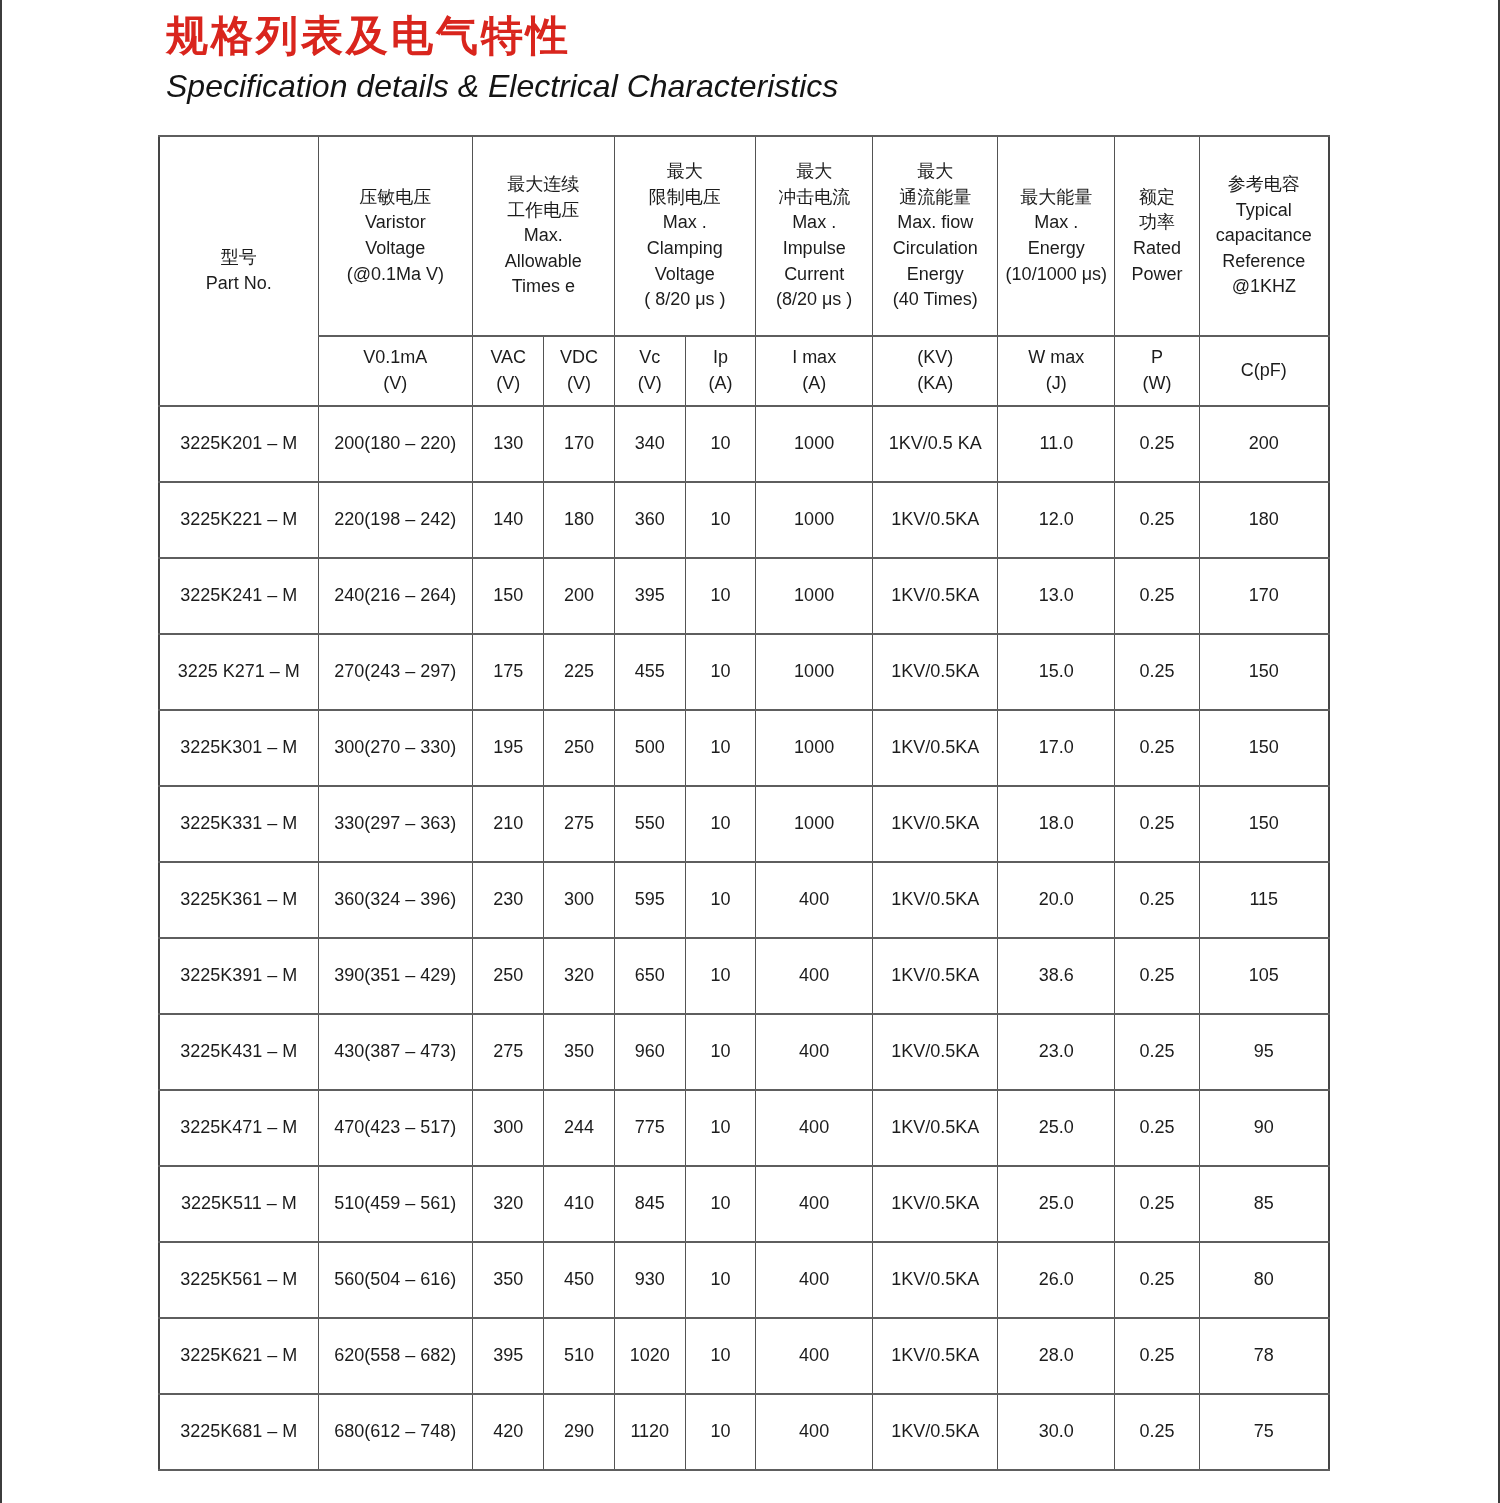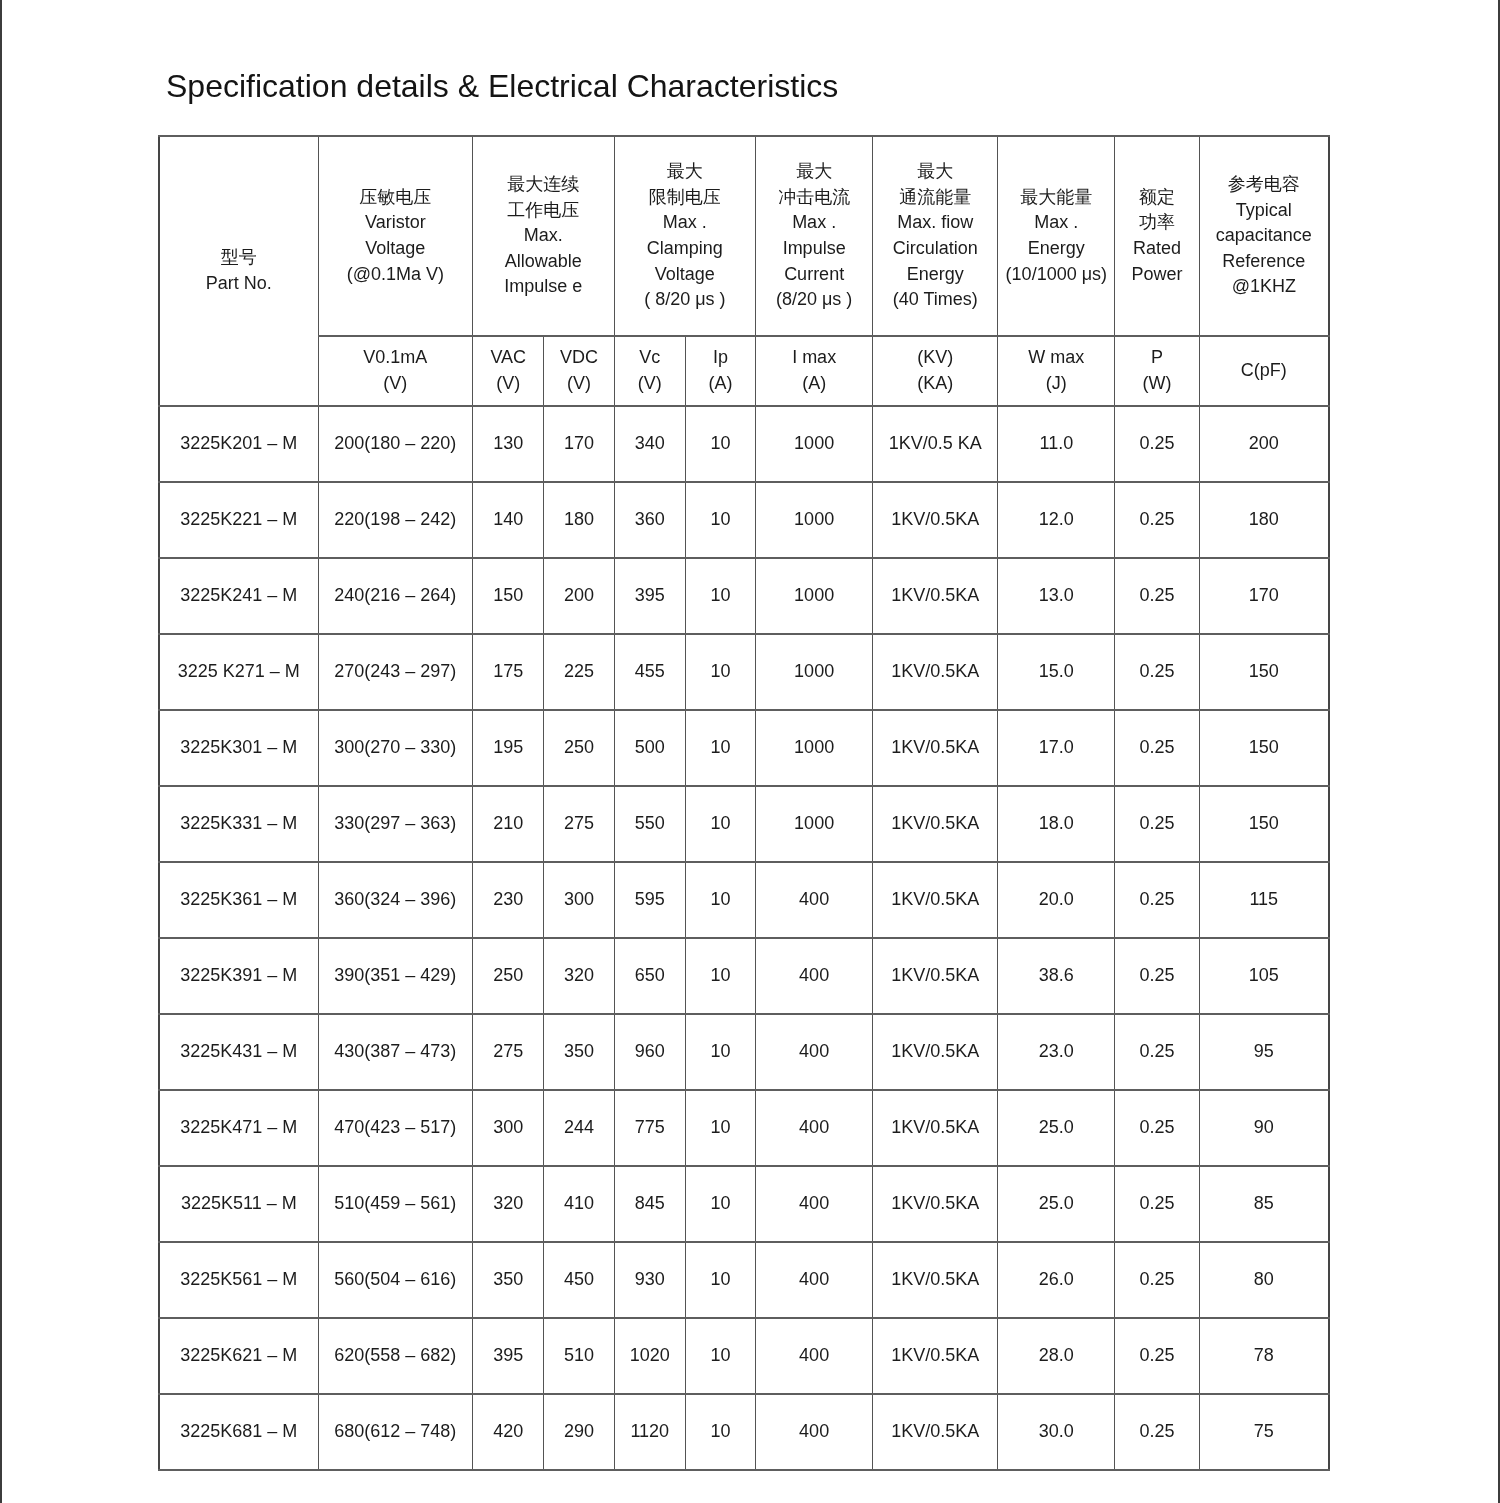--- a/index.html
+++ b/index.html
@@ -39,20 +39,21 @@
   }
   .title-en {
     position: absolute;
     left: 166px;
     top: 68px;
     margin: 0;
     font-size: 32px;
     font-weight: normal;
     color: #141414;
     white-space: nowrap;
+    font-style: italic;
   }
 
   table.spec {
     position: absolute;
     left: 158px;
     top: 135px;
     width: 1172px;
     border-collapse: collapse;
     table-layout: fixed;
     border: 2px solid #454545;
@@ -75,20 +76,21 @@
   tr.hrow2 { height: 70px; padding-left: 44px; }
   tr.drow  { height: 76px; }
 </style>
 </head>
 <body>
 
 <div class="page">
   <div class="page-edge left"></div>
   <div class="page-edge right"></div>
 
+  <h1 class="title-zh" style="color: rgb(217, 37, 29);">规格列表及电气特性</h1>
   <h2 class="title-en">Specification details &amp; Electrical Characteristics</h2>
 
   <table class="spec">
     <colgroup>
       <col style="width:13.6%">
       <col style="width:13.2%">
       <col style="width:6.1%">
       <col style="width:6.0%">
       <col style="width:6.1%">
       <col style="width:6.0%">
@@ -103,21 +105,21 @@
         <th rowspan="2">型号
 Part No.</th>
         <th>压敏电压
 Varistor
 Voltage
 (@0.1Ma V)</th>
         <th colspan="2">最大连续
 工作电压
 Max.
 Allowable
-Impulse e</th>
+Times e</th>
         <th colspan="2">最大
 限制电压
 Max .
 Clamping
 Voltage
 ( 8/20 μs )</th>
         <th>最大
 冲击电流
 Max .
 Impulse

